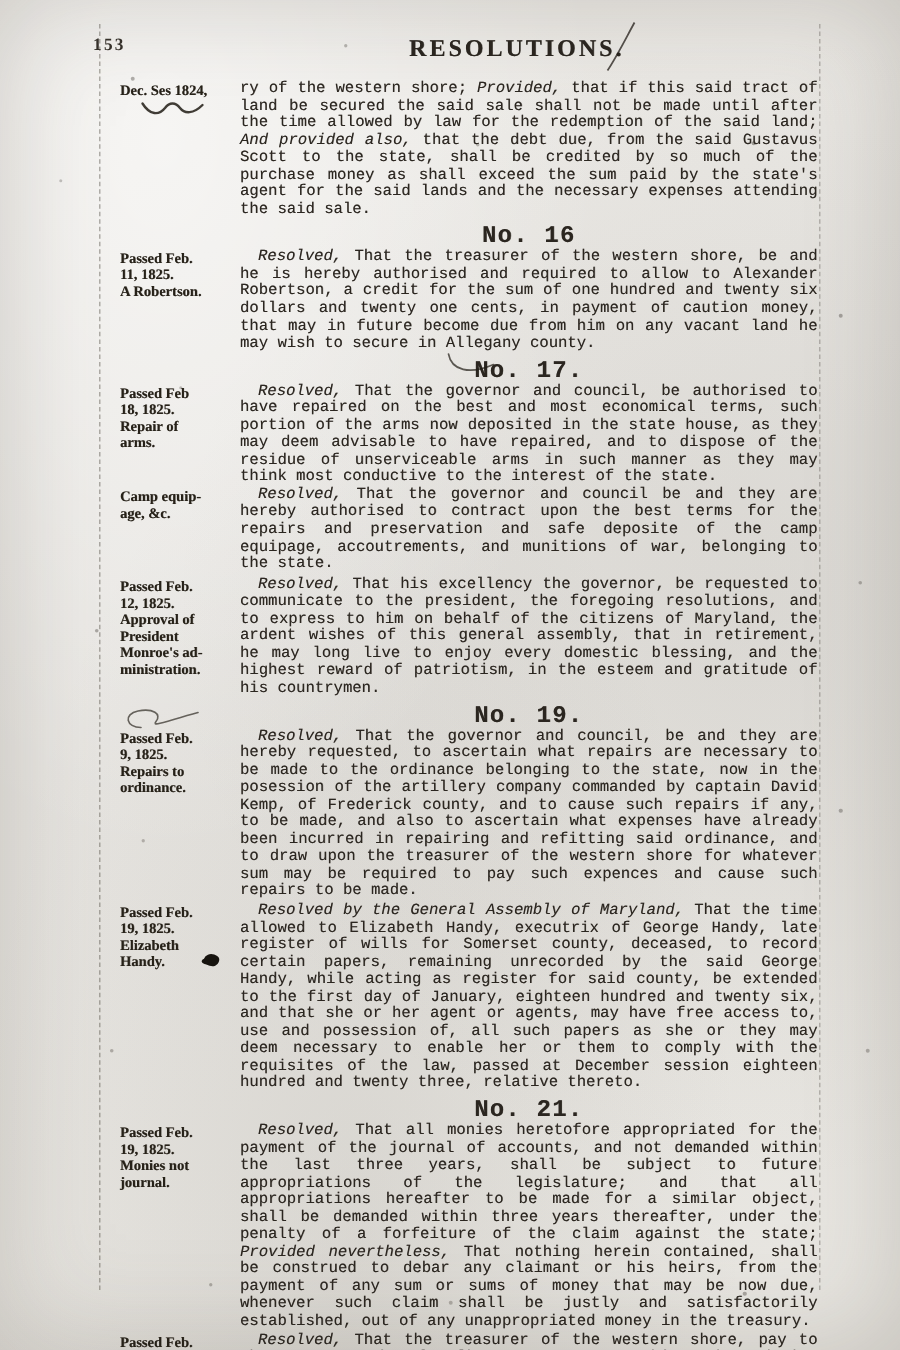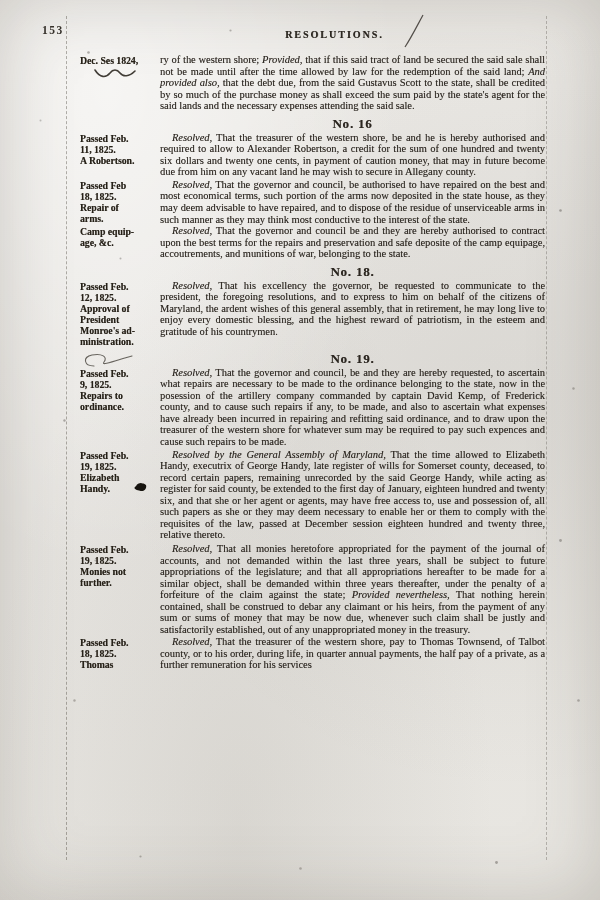--- a/index.html
+++ b/index.html
@@ -21,33 +21,33 @@
     box-shadow:
       88px 52px 0 0.8px rgba(45,40,33,0.35), 318px 96px 0 0.6px rgba(45,40,33,0.30),
       502px 95px 0 0.9px rgba(45,40,33,0.40), 120px 258px 0 0.5px rgba(45,40,33,0.30),
       560px 210px 0 0.8px rgba(45,40,33,0.35), 64px 420px 0 0.7px rgba(45,40,33,0.35),
       573px 388px 0 0.7px rgba(45,40,33,0.30), 95px 560px 0 0.6px rgba(45,40,33,0.28),
       560px 540px 0 0.9px rgba(45,40,33,0.32), 74px 700px 0 0.7px rgba(45,40,33,0.30),
       300px 868px 0 0.8px rgba(45,40,33,0.28), 496px 862px 0 0.9px rgba(45,40,33,0.35),
       140px 856px 0 0.6px rgba(45,40,33,0.30), 578px 700px 0 0.8px rgba(45,40,33,0.30),
       40px 120px 0 0.5px rgba(45,40,33,0.25), 230px 30px 0 0.6px rgba(45,40,33,0.30);
   }
-  .header { display:flex; padding:24px 55px 0 42px; align-items:flex-start; }
+  .header { display:flex; padding:24px 55px 0 62px; align-items:flex-start; }
   .pagenum { width:82px; flex:none; font-weight:bold; font-size:11.5px; letter-spacing:1.5px; color:#35302a; }
   .title-wrap { flex:1; text-align:center; position:relative; }
-  .title { font-weight:bold; font-size:10px; letter-spacing:2px; color:#2a251f;
+  .title { font-weight:bold; font-size:16px; letter-spacing:2px; color:#2a251f;
            text-shadow:0.3px 0.3px 0.4px rgba(40,35,28,0.55); }
   .title-stroke { position:absolute; right:118px; top:-10px; }
   .content { padding:12px 55px 0 78px; filter:blur(0.15px); }
   .row { display:flex; }
   .mcol { width:82px; flex:none; padding:1px 6px 0 2px; box-sizing:border-box; position:relative; }
-  .tcol { flex:1; min-width:0; }
+  .tcol { flex:1; min-width:0;font-family:Liberation Mono, monospace; }
   .margin-line { font-weight:bold; font-size:9.7px; line-height:11px; color:#262118;
                  text-shadow:0.25px 0.25px 0.3px rgba(35,30,22,0.5); white-space:nowrap; }
-  .heading { text-align:center; font-weight:bold; font-size:13px; line-height:13px;
+  .heading { text-align:center; font-weight:bold; font-size:16px; line-height:13px;
              margin:4px 0 2px; position:relative; letter-spacing:0.8px;
              text-shadow:0.25px 0.25px 0.3px rgba(35,30,22,0.5); }
   .para { margin:0; text-align:justify; font-size:10.4px; line-height:11.55px;
           text-shadow:0.22px 0.22px 0.3px rgba(40,34,26,0.45); }
   .para.indent { text-indent:12px; }
   .it { font-style:italic; }
   .section { margin-bottom:1px; }
   .markwrap { display:block; }
   .squigglewrap { margin:-1px 0 0 12px; }
   .loopwrap { position:absolute; top:-15px; left:2px; }
@@ -101,20 +101,28 @@
             <div class="margin-line">11, 1825.</div>
             <div class="margin-line">A Robertson.</div>
           </div>
           <div class="tcol">
             <p class="para indent"><span class="it">Resolved,</span><span> That the treasurer of the western shore, be and he is hereby authorised and required to allow to Alexander Robertson, a credit for the sum of one hundred and twenty six dollars and twenty one cents, in payment of caution money, that may in future become due from him on any vacant land he may wish to secure in Allegany county.</span></p>
           </div>
         </div>
       </div>
       <div class="section">
         <div class="row">
+          <div class="mcol"></div>
+          <div class="tcol">
+            <div class="heading"><span>No. 17.</span><span class="arcwrap"><svg width="34" height="16" viewBox="0 0 34 16">
+                  <path d="M2 2 C4 13 16 16 32 9" fill="none" stroke="rgba(32,27,20,0.7)" stroke-width="1.1" stroke-linecap="round"></path>
+                </svg></span></div>
+          </div>
+        </div>
+        <div class="row">
           <div class="mcol">
             <div class="margin-line">Passed Feb</div>
             <div class="margin-line">18, 1825.</div>
             <div class="margin-line">Repair of</div>
             <div class="margin-line">arms.</div>
           </div>
           <div class="tcol">
             <p class="para indent"><span class="it">Resolved,</span><span> That the governor and council, be authorised to have repaired on the best and most economical terms, such portion of the arms now deposited in the state house, as they may deem advisable to have repaired, and to dispose of the residue of unserviceable arms in such manner as they may think most conductive to the interest of the state.</span></p>
           </div>
         </div>
@@ -124,23 +132,20 @@
             <div class="margin-line">age, &amp;c.</div>
           </div>
           <div class="tcol">
             <p class="para indent"><span class="it">Resolved,</span><span> That the governor and council be and they are hereby authorised to contract upon the best terms for the repairs and preservation and safe deposite of the camp equipage, accoutrements, and munitions of war, belonging to the state.</span></p>
           </div>
         </div>
       </div>
       <div class="section">
         <div class="row">
           <div class="mcol"></div>
-          <div class="tcol">
-            <div class="heading"><span>No. 18.</span></div>
-          </div>
         </div>
         <div class="row">
           <div class="mcol">
             <div class="margin-line">Passed Feb.</div>
             <div class="margin-line">12, 1825.</div>
             <div class="margin-line">Approval of</div>
             <div class="margin-line">President</div>
             <div class="margin-line">Monroe's ad-</div>
             <div class="margin-line">ministration.</div>
           </div>
@@ -181,27 +186,30 @@
             <span class="blot"></span>
           </div>
           <div class="tcol">
             <p class="para indent"><span class="it">Resolved by the General Assembly of Maryland,</span><span> That the time allowed to Elizabeth Handy, executrix of George Handy, late register of wills for Somerset county, deceased, to record certain papers, remaining unrecorded by the said George Handy, while acting as register for said county, be extended to the first day of January, eighteen hundred and twenty six, and that she or her agent or agents, may have free access to, use and possession of, all such papers as she or they may deem necessary to enable her or them to comply with the requisites of the law, passed at December session eighteen hundred and twenty three, relative thereto.</span></p>
           </div>
         </div>
       </div>
       <div class="section">
         <div class="row">
           <div class="mcol"></div>
+          <div class="tcol">
+            <div class="heading"><span>No. 21.</span></div>
+          </div>
         </div>
         <div class="row">
           <div class="mcol">
             <div class="margin-line">Passed Feb.</div>
             <div class="margin-line">19, 1825.</div>
             <div class="margin-line">Monies not</div>
-            <div class="margin-line">further.</div>
+            <div class="margin-line">journal.</div>
           </div>
           <div class="tcol">
             <p class="para indent"><span class="it">Resolved,</span><span> That all monies heretofore appropriated for the payment of the journal of accounts, and not demanded within the last three years, shall be subject to future appropriations of the legislature; and that all appropriations hereafter to be made for a similar object, shall be demanded within three years thereafter, under the penalty of a forfeiture of the claim against the state; </span><span class="it">Provided nevertheless,</span><span> That nothing herein contained, shall be construed to debar any claimant or his heirs, from the payment of any sum or sums of money that may be now due, whenever such claim shall be justly and satisfactorily established, out of any unappropriated money in the treasury.</span></p>
           </div>
         </div>
       </div>
       <div class="section">
         <div class="row">
           <div class="mcol">
             <div class="margin-line">Passed Feb.</div>

